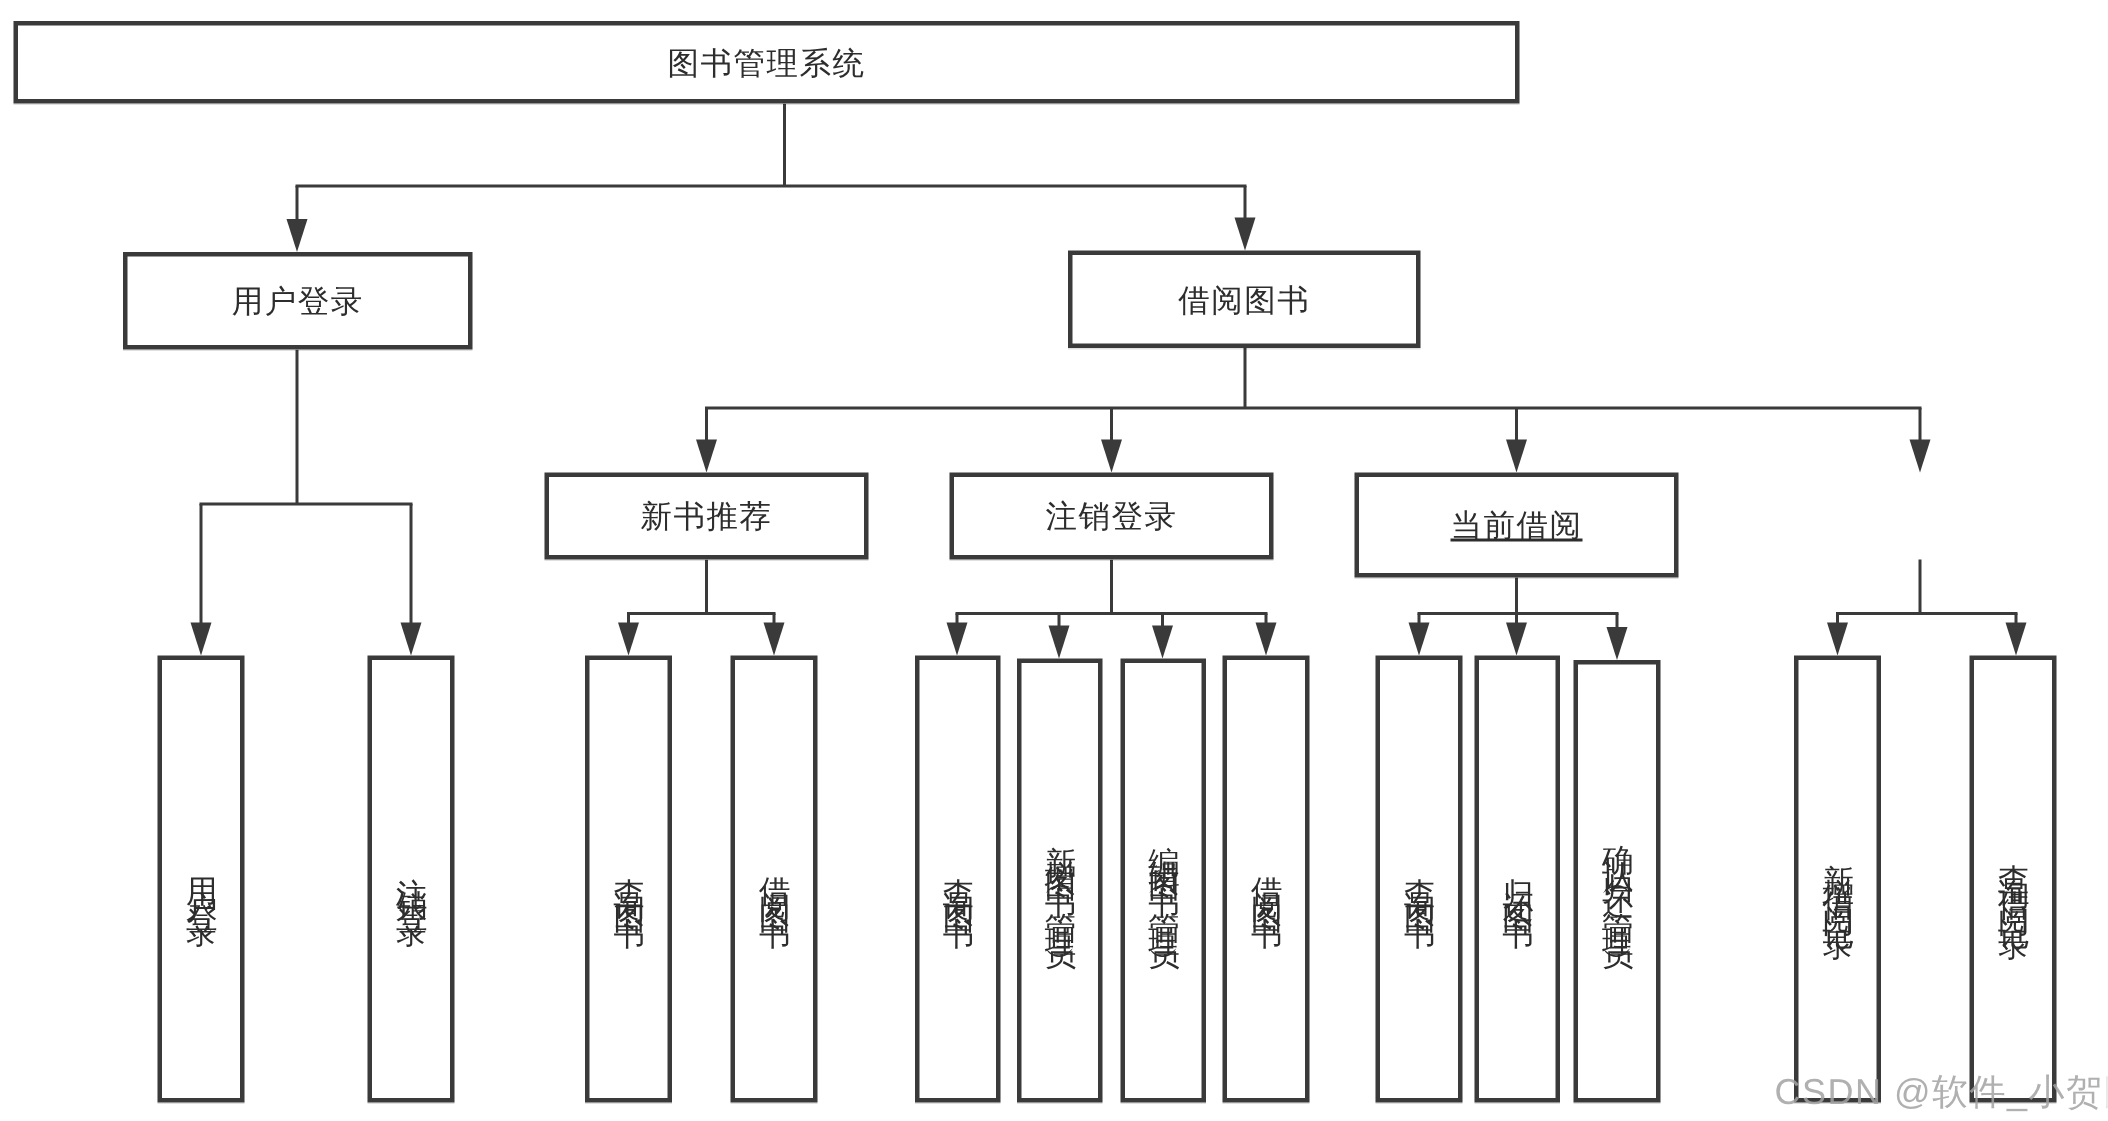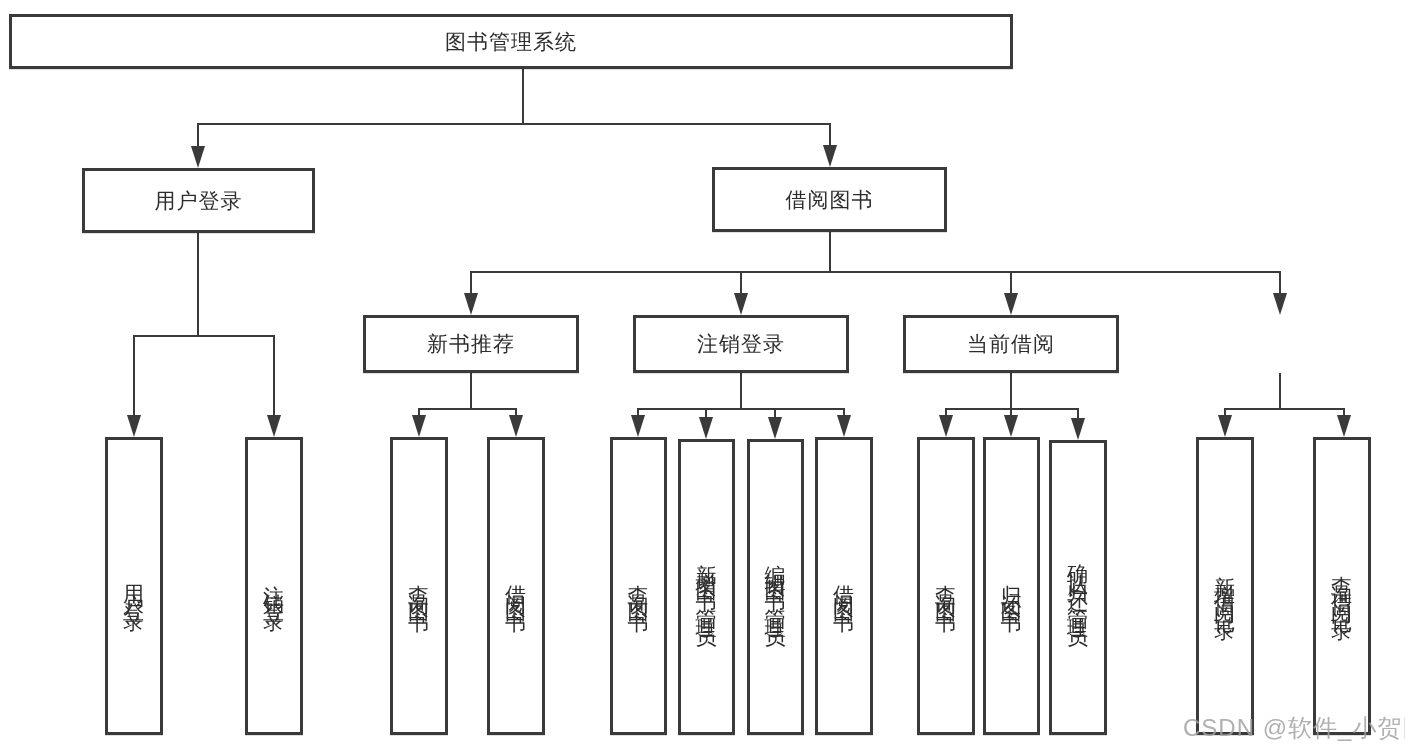--- a/index.html
+++ b/index.html
@@ -110,21 +110,21 @@
       <div class="arrow" style="left: 1218px; top: 415px; border-top-color: rgb(58, 58, 58);"></div>
       <div class="seg" style="left: 1343px; top: 409px; width: 2px; height: 8px; background: rgb(58, 58, 58);"></div>
       <div class="arrow" style="left: 1337px; top: 415px; border-top-color: rgb(58, 58, 58);"></div>
     </div>
 
   <div class="node h" style="left: 9px; top: 14px; width: 1004px; height: 55px;">图书管理系统</div>
   <div class="node h" style="left: 82px; top: 168px; width: 233px; height: 65px;">用户登录</div>
   <div class="node h" style="left: 712px; top: 167px; width: 235px; height: 65px;">借阅图书</div>
   <div class="node h" style="left: 363px; top: 315px; width: 216px; height: 58px;">新书推荐</div>
   <div class="node h" style="left: 633px; top: 315px; width: 216px; height: 58px;">注销登录</div>
-  <div class="node h" style="left: 903px; top: 315px; width: 216px; height: 58px;">当前借阅</div>
+  <div class="node h" style="left: 903px; top: 315px; width: 216px; height: 70px; text-decoration: underline;">当前借阅</div>
   <div class="node v" style="left: 105px; top: 437px; width: 58px; height: 298px;">用户登录</div>
   <div class="node v" style="left: 245px; top: 437px; width: 58px; height: 298px;">注销登录</div>
   <div class="node v" style="left: 390px; top: 437px; width: 58px; height: 298px;">查询图书</div>
   <div class="node v" style="left: 487px; top: 437px; width: 58px; height: 298px;">借阅图书</div>
   <div class="node v" style="left: 610px; top: 437px; width: 57px; height: 298px;">查询图书</div>
   <div class="node v" style="left: 678px; top: 439px; width: 57px; height: 296px;">新增图书（管理员）</div>
   <div class="node v" style="left: 747px; top: 439px; width: 57px; height: 296px;">编辑图书（管理员）</div>
   <div class="node v" style="left: 815px; top: 437px; width: 58px; height: 298px;">借阅图书</div>
   <div class="node v" style="left: 917px; top: 437px; width: 58px; height: 298px;">查询图书</div>
   <div class="node v" style="left: 983px; top: 437px; width: 57px; height: 298px;">归还图书</div>

